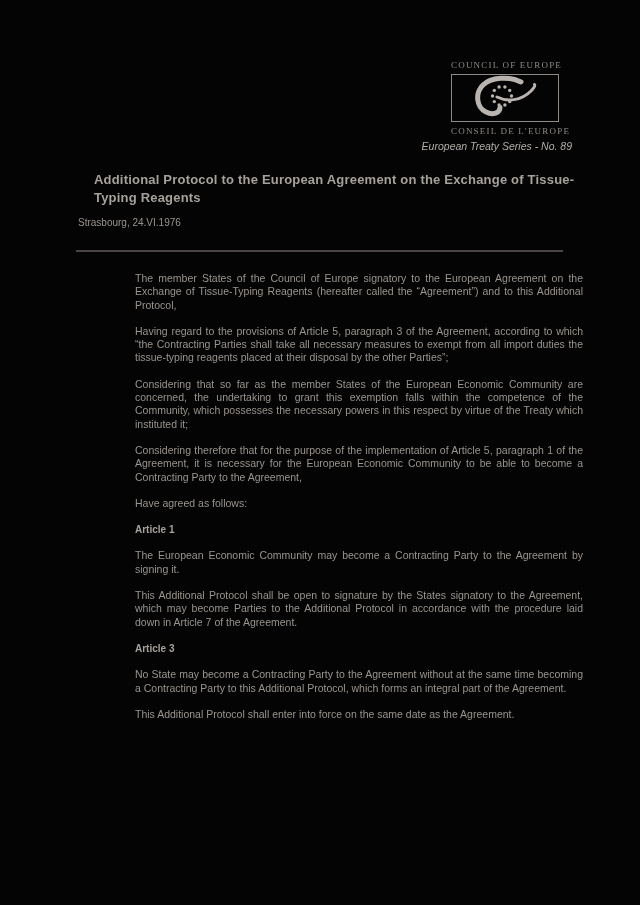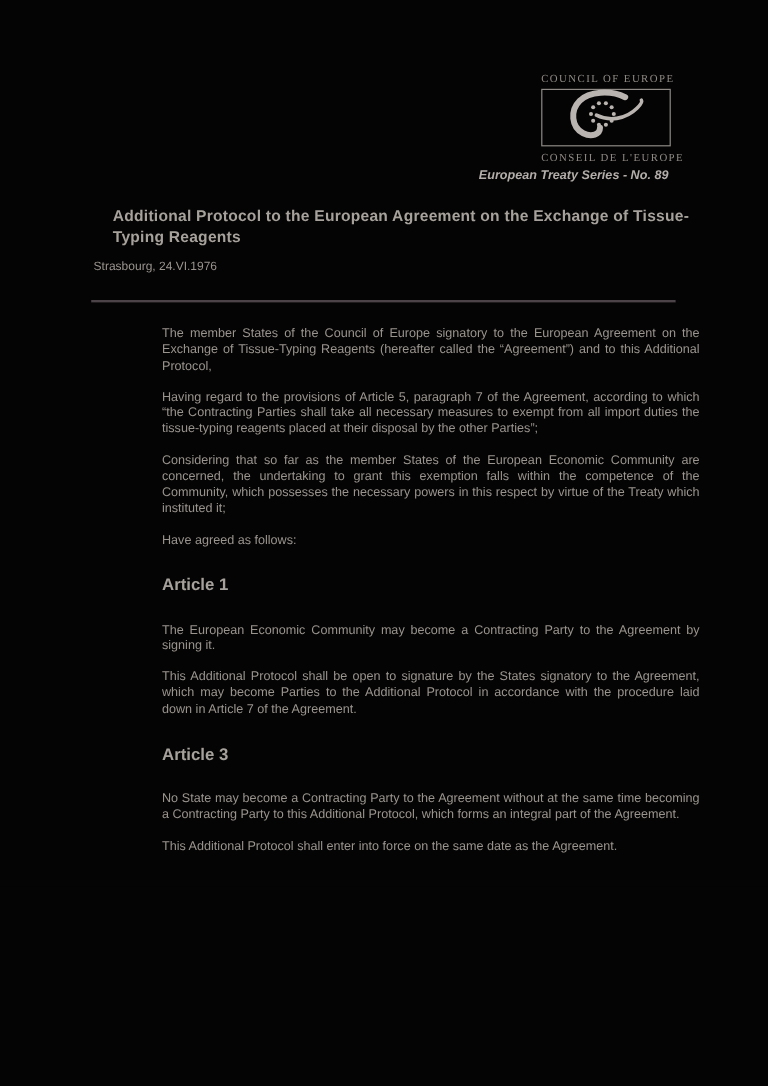--- a/index.html
+++ b/index.html
@@ -47,23 +47,23 @@
     height: 48px;
     border: 1.5px solid var(--logo-text);
     background: transparent;
     display: flex;
     align-items: center;
     justify-content: center;
   }
   .series-line {
     position: absolute;
     top: 140px;
-    right: 83px;
+    right: 68px;
     font-size: 10.5px;
-    font-weight: bold;
+    font-weight: normal;
     font-style: italic;
     white-space: nowrap;
     color: var(--series-text);
   }
 
   
   .doc-title {
     position: absolute;
     top: 171px;
     left: 94px;
@@ -98,22 +98,22 @@
     width: 448px;
     color: var(--body-text);
     font-size: 10.5px;
     line-height: 13.3px;
   }
   .doc-body p {
     margin: 13px 0;
     text-align: justify;
   }
   .doc-body h3 {
-    margin: 24px 0;
-    font-size: 14px;
+    margin: 13px 0;
+    font-size: 10px;
     font-weight: bold;
     color: var(--heading-text);
   }
 </style>
 </head>
 <body>
 
 <div class="page">
 
   <div class="logo-block">
@@ -144,22 +144,23 @@
   </div>
 
   <div class="series-line">European Treaty Series - No. 89</div>
 
   <div class="doc-title">Additional Protocol to the European Agreement on the Exchange of Tissue-Typing Reagents</div>
   <div class="place-date">Strasbourg, 24.VI.1976</div>
   <div class="divider"></div>
 
   <div class="doc-body">
     <p>The member States of the Council of Europe signatory to the European Agreement on the Exchange of Tissue-Typing Reagents (hereafter called the “Agreement”) and to this Additional Protocol,</p>
-    <p>Having regard to the provisions of Article 5, paragraph 7 of the Agreement, according to which “the Contracting Parties shall take all necessary measures to exempt from all import duties the tissue-typing reagents placed at their disposal by the other Parties”;</p>
+    <p>Having regard to the provisions of Article 5, paragraph 3 of the Agreement, according to which “the Contracting Parties shall take all necessary measures to exempt from all import duties the tissue-typing reagents placed at their disposal by the other Parties”;</p>
     <p>Considering that so far as the member States of the European Economic Community are concerned, the undertaking to grant this exemption falls within the competence of the Community, which possesses the necessary powers in this respect by virtue of the Treaty which instituted it;</p>
+    <p>Considering therefore that for the purpose of the implementation of Article 5, paragraph 1 of the Agreement, it is necessary for the European Economic Community to be able to become a Contracting Party to the Agreement,</p>
     <p>Have agreed as follows:</p>
 
     <h3>Article 1</h3>
     <p>The European Economic Community may become a Contracting Party to the Agreement by signing it.</p>
 
     <p>This Additional Protocol shall be open to signature by the States signatory to the Agreement, which may become Parties to the Additional Protocol in accordance with the procedure laid down in Article 7 of the Agreement.</p>
 
     <h3>Article 3</h3>
     <p>No State may become a Contracting Party to the Agreement without at the same time becoming a Contracting Party to this Additional Protocol, which forms an integral part of the Agreement.</p>
 

